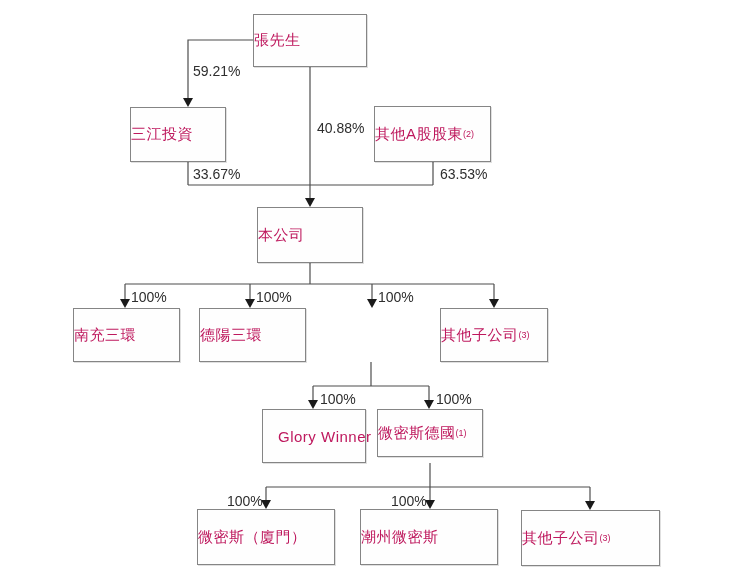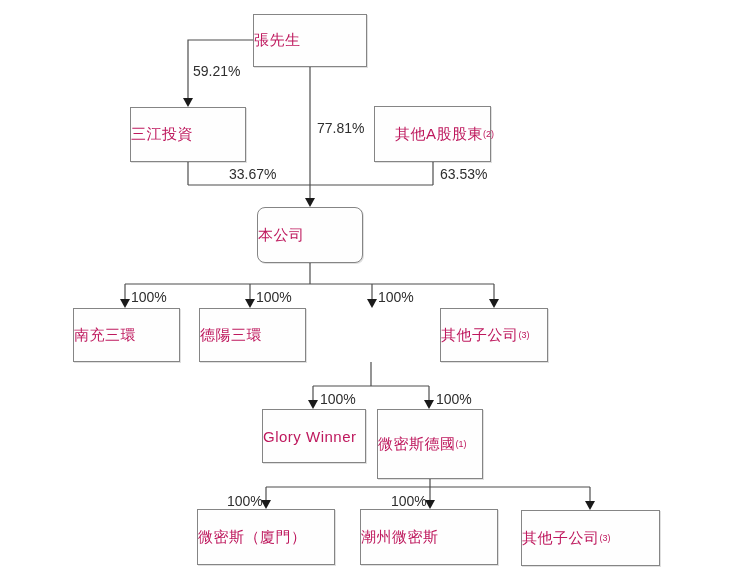--- a/index.html
+++ b/index.html
@@ -46,36 +46,36 @@
     letter-spacing: 0;
   }
   .pct {
     position: absolute;
     color: #2e2e2e;
     font-size: 14px;
     white-space: nowrap;
   }
   
   .n-zhang     { left:253px; top:14px;  width:114px; height:53px; }
-  .n-sanjiang  { left:130px; top:107px; width:116px; height:55px; }
-  .n-othera    { left:374px; top:106px; width:117px; height:56px;padding-left:20px; }
-  .n-company   { left:257px; top:207px; width:106px; height:56px;border-radius:8px; }
+  .n-sanjiang  { left:130px; top:107px; width:96px; height:55px; }
+  .n-othera    { left:374px; top:106px; width:117px; height:56px; }
+  .n-company   { left:257px; top:207px; width:106px; height:56px; }
   .n-nanchong  { left:73px;  top:308px; width:107px; height:54px; }
   .n-deyang    { left:199px; top:308px; width:107px; height:54px; }
   .n-hongkong  { left:318px; top:308px; width:107px; height:54px; }
   .n-othersub1 { left:440px; top:308px; width:108px; height:54px; }
-  .n-glory     { left:262px; top:409px; width:104px; height:54px; }
-  .n-germany   { left:377px; top:409px; width:106px; height:70px; }
+  .n-glory     { left:262px; top:409px; width:104px; height:54px;padding-left:15px; }
+  .n-germany   { left:377px; top:409px; width:106px; height:48px; }
   .n-xiamen    { left:197px; top:509px; width:138px; height:56px; }
   .n-chaozhou  { left:360px; top:509px; width:138px; height:56px; }
   .n-othersub2 { left:521px; top:510px; width:139px; height:56px; }
   
   .p-5921   { left:193px; top:63px; }
   .p-280    { left:317px; top:120px; }
-  .p-3367   { left:193px; top:166px;margin-left:36px; }
+  .p-3367   { left:193px; top:166px; }
   .p-6353   { left:440px; top:166px; }
   .p-c-nan  { left:131px; top:289px; }
   .p-c-dey  { left:256px; top:289px; }
   .p-c-hk   { left:378px; top:289px; }
   .p-hk-gl  { left:320px; top:391px; }
   .p-hk-de  { left:436px; top:391px; }
   .p-de-xm  { left:227px; top:493px; }
   .p-de-cz  { left:391px; top:493px; }
 </style>
 </head>
@@ -170,21 +170,21 @@
   <div class="node n-xiamen">
     <span>微密斯（廈門）</span>
   </div>
 
   <div class="node n-othersub2">
     <span>其他子公司</span>
       <sup>(3)</sup>
   </div>
 
   <span class="pct p-5921">59.21%</span>
-  <span class="pct p-280">77.81%</span>
+  <span class="pct p-280">40.88%</span>
   <span class="pct p-3367">33.67%</span>
   <span class="pct p-6353">63.53%</span>
   <span class="pct p-c-nan">100%</span>
   <span class="pct p-c-dey">100%</span>
   <span class="pct p-c-hk">100%</span>
   <span class="pct p-hk-gl">100%</span>
   <span class="pct p-hk-de">100%</span>
   <span class="pct p-de-xm">100%</span>
   <span class="pct p-de-cz">100%</span>
 

